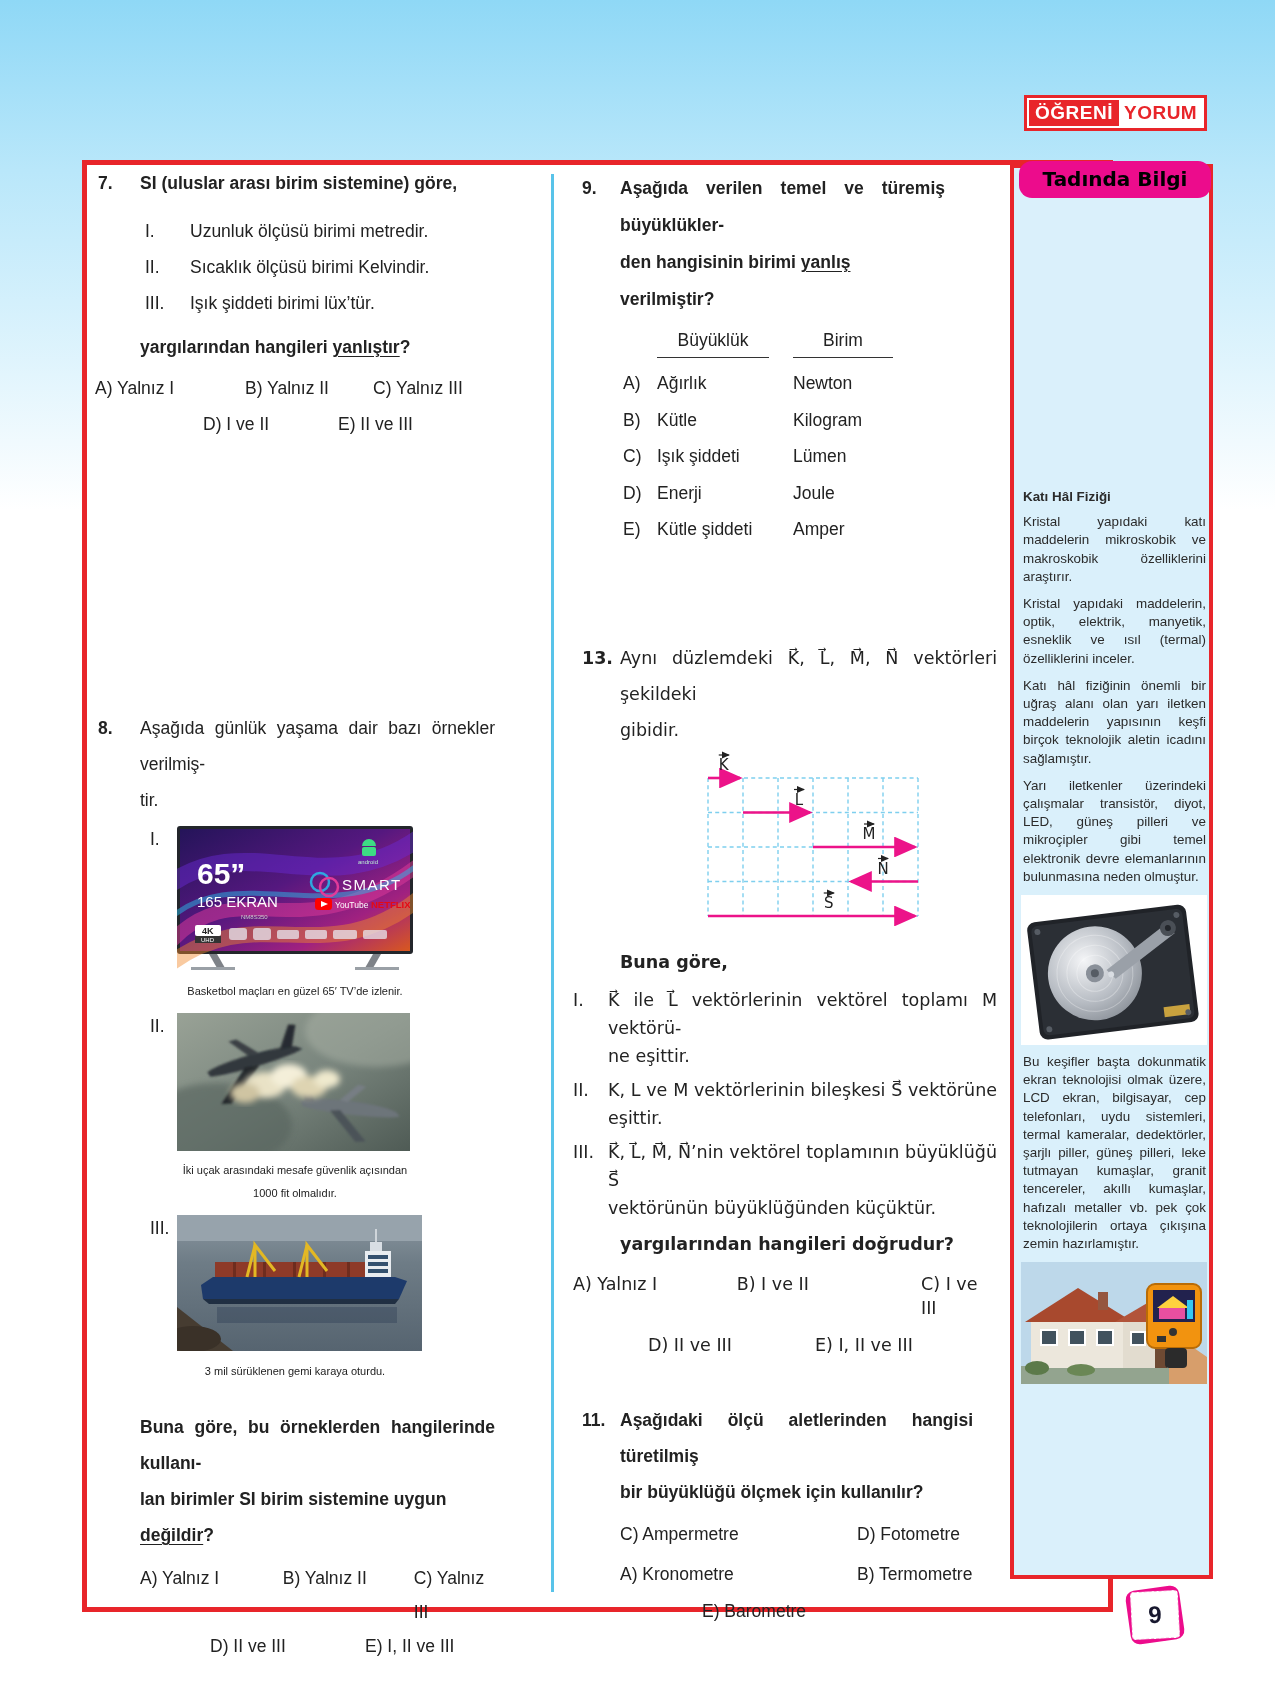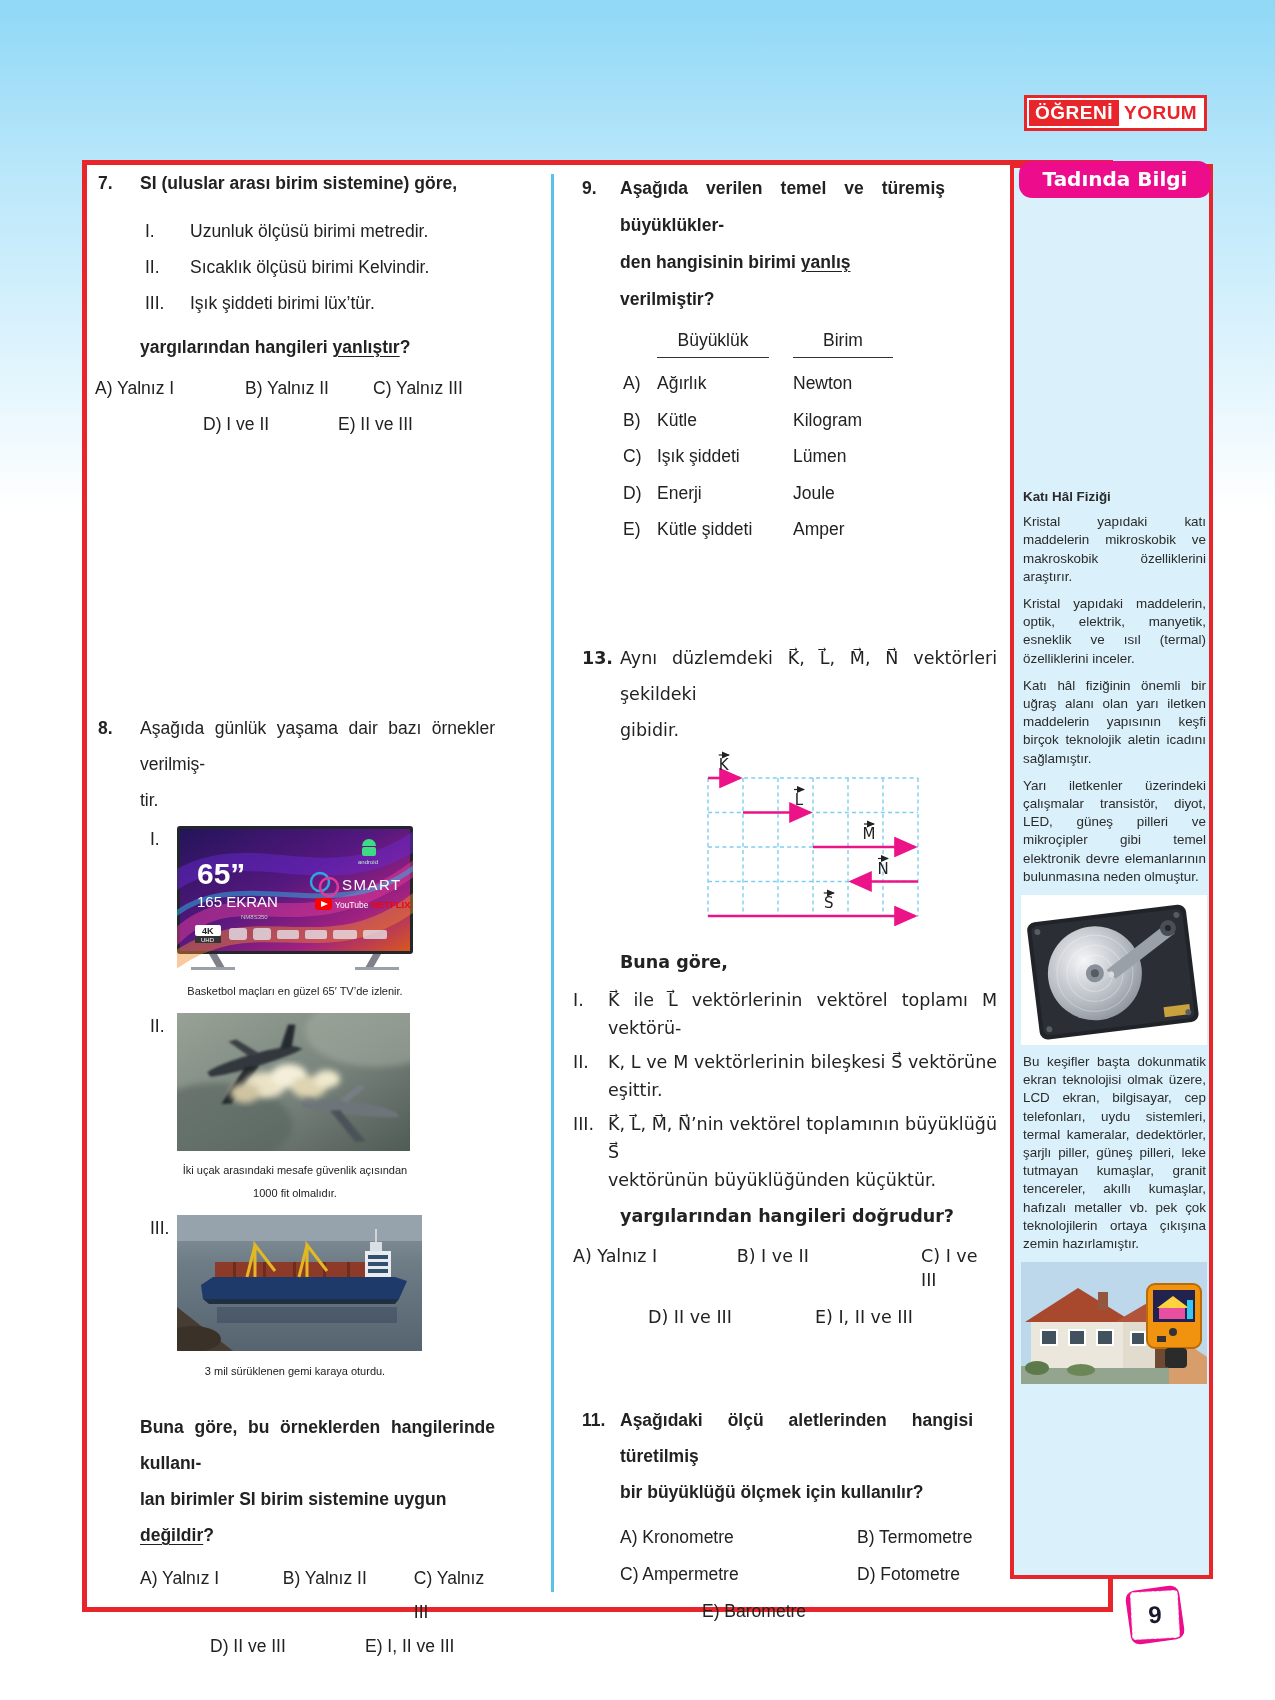--- a/index.html
+++ b/index.html
@@ -9,21 +9,21 @@
   
   .main-box{position:absolute;left:82px;top:160px;width:1031px;height:1452px;
             border:5px solid #e8252a;background:#fff;box-sizing:border-box;z-index:1;}
   .divider{position:absolute;left:551px;top:174px;width:2.5px;height:1418px;background:#58c3e9;z-index:2;}
   .logo{position:absolute;left:1024px;top:95px;display:flex;border:3px solid #e8252a;background:#fff;padding:2px;z-index:2;}
   .logo-left{background:#e8252a;color:#fff;font-weight:800;font-size:19px;padding:2px 6px;letter-spacing:.5px;}
   .logo-right{color:#e8252a;font-weight:800;font-size:19px;padding:2px 5px;letter-spacing:.5px;}
   .sidebar{position:absolute;left:1010px;top:164px;width:203px;height:1415px;background:#daf0fb;
            border:4px solid #e8252a;box-sizing:border-box;z-index:3;}
   .badge{position:absolute;left:1019px;top:161px;width:192px;height:37px;background:#ec0c8c;border-radius:13px;
-         color:#ffffff;font-weight:bold;font-size:20px;text-align:center;line-height:37px;z-index:5;
+         color:#000000;font-weight:bold;font-size:20px;text-align:center;line-height:37px;z-index:5;
          font-family:"DejaVu Sans", sans-serif;}
   .sb-content{position:absolute;left:1023px;top:488px;width:183px;z-index:4;font-size:13.4px;line-height:18.2px;
               color:#2b2b2b;text-align:justify;}
   .sb-title{font-weight:bold;margin-bottom:7px;text-align:left;}
   .sb-p{margin-bottom:9px;}
   .sb-img{display:block;margin:4px 0 8px -2px;background:#fff;}
   .pagebadge{position:absolute;left:1128px;top:1588px;width:54px;height:54px;z-index:6;transform:rotate(-8deg);}
   .pb-outer{width:100%;height:100%;background:#ec0c8c;border-radius:9px;position:relative;}
   .pb-inner{position:absolute;left:3px;top:3px;right:3px;bottom:3px;background:#fff;border:1.6px dashed #f6a9d4;
             border-radius:4px;transform:rotate(5deg);display:flex;align-items:center;justify-content:center;
@@ -383,20 +383,21 @@
           <text x="134.75" y="160" font-size="15" fill="#222" text-anchor="middle" font-family="'DejaVu Sans',sans-serif">S</text>
           <line x1="129.75" y1="145" x2="139.75" y2="145" stroke="#222" stroke-width="1.2" marker-end="url(#ahk)"></line>
         </svg></div>
 
     <div class="q10-bg b">Buna göre,</div>
 
     <div class="stmt">
       <span class="slabel">I.</span>
       <span class="stext">
         <div class="jl">K⃗ ile L⃗ vektörlerinin vektörel toplamı M vektörü-</div>
+        <div>ne eşittir.</div>
       </span>
     </div>
     <div class="stmt">
       <span class="slabel">II.</span>
       <span class="stext">
         <div class="jl">K, L ve M vektörlerinin bileşkesi S⃗ vektörüne</div>
         <div>eşittir.</div>
       </span>
     </div>
     <div class="stmt">
@@ -419,27 +420,27 @@
       <span>E) I, II ve III</span>
     </div>
   </section>
 
   <section class="q qr" style="left:573px;top:1402px;width:400px;">
     <div class="qrow">
       <span class="qnum">11.</span>
       <span class="qstem b jl">Aşağıdaki ölçü aletlerinden hangisi türetilmiş</span>
     </div>
     <div class="qcont-r b">bir büyüklüğü ölçmek için kullanılır?</div>
+    <div class="opts q11o q11o2">
+      <span>C) Ampermetre</span>
+      <span>D) Fotometre</span>
+    </div>
     <div class="opts q11o q11o1">
       <span>A) Kronometre</span>
       <span>B) Termometre</span>
-    </div>
-    <div class="opts q11o q11o2">
-      <span>C) Ampermetre</span>
-      <span>D) Fotometre</span>
     </div>
     <div class="opts q11o q11o3">
       <span>E) Barometre</span>
     </div>
   </section>
 
   <aside class="sidebar"></aside>
   <div class="badge">Tadında Bilgi</div>
 
   <div class="sb-content">

